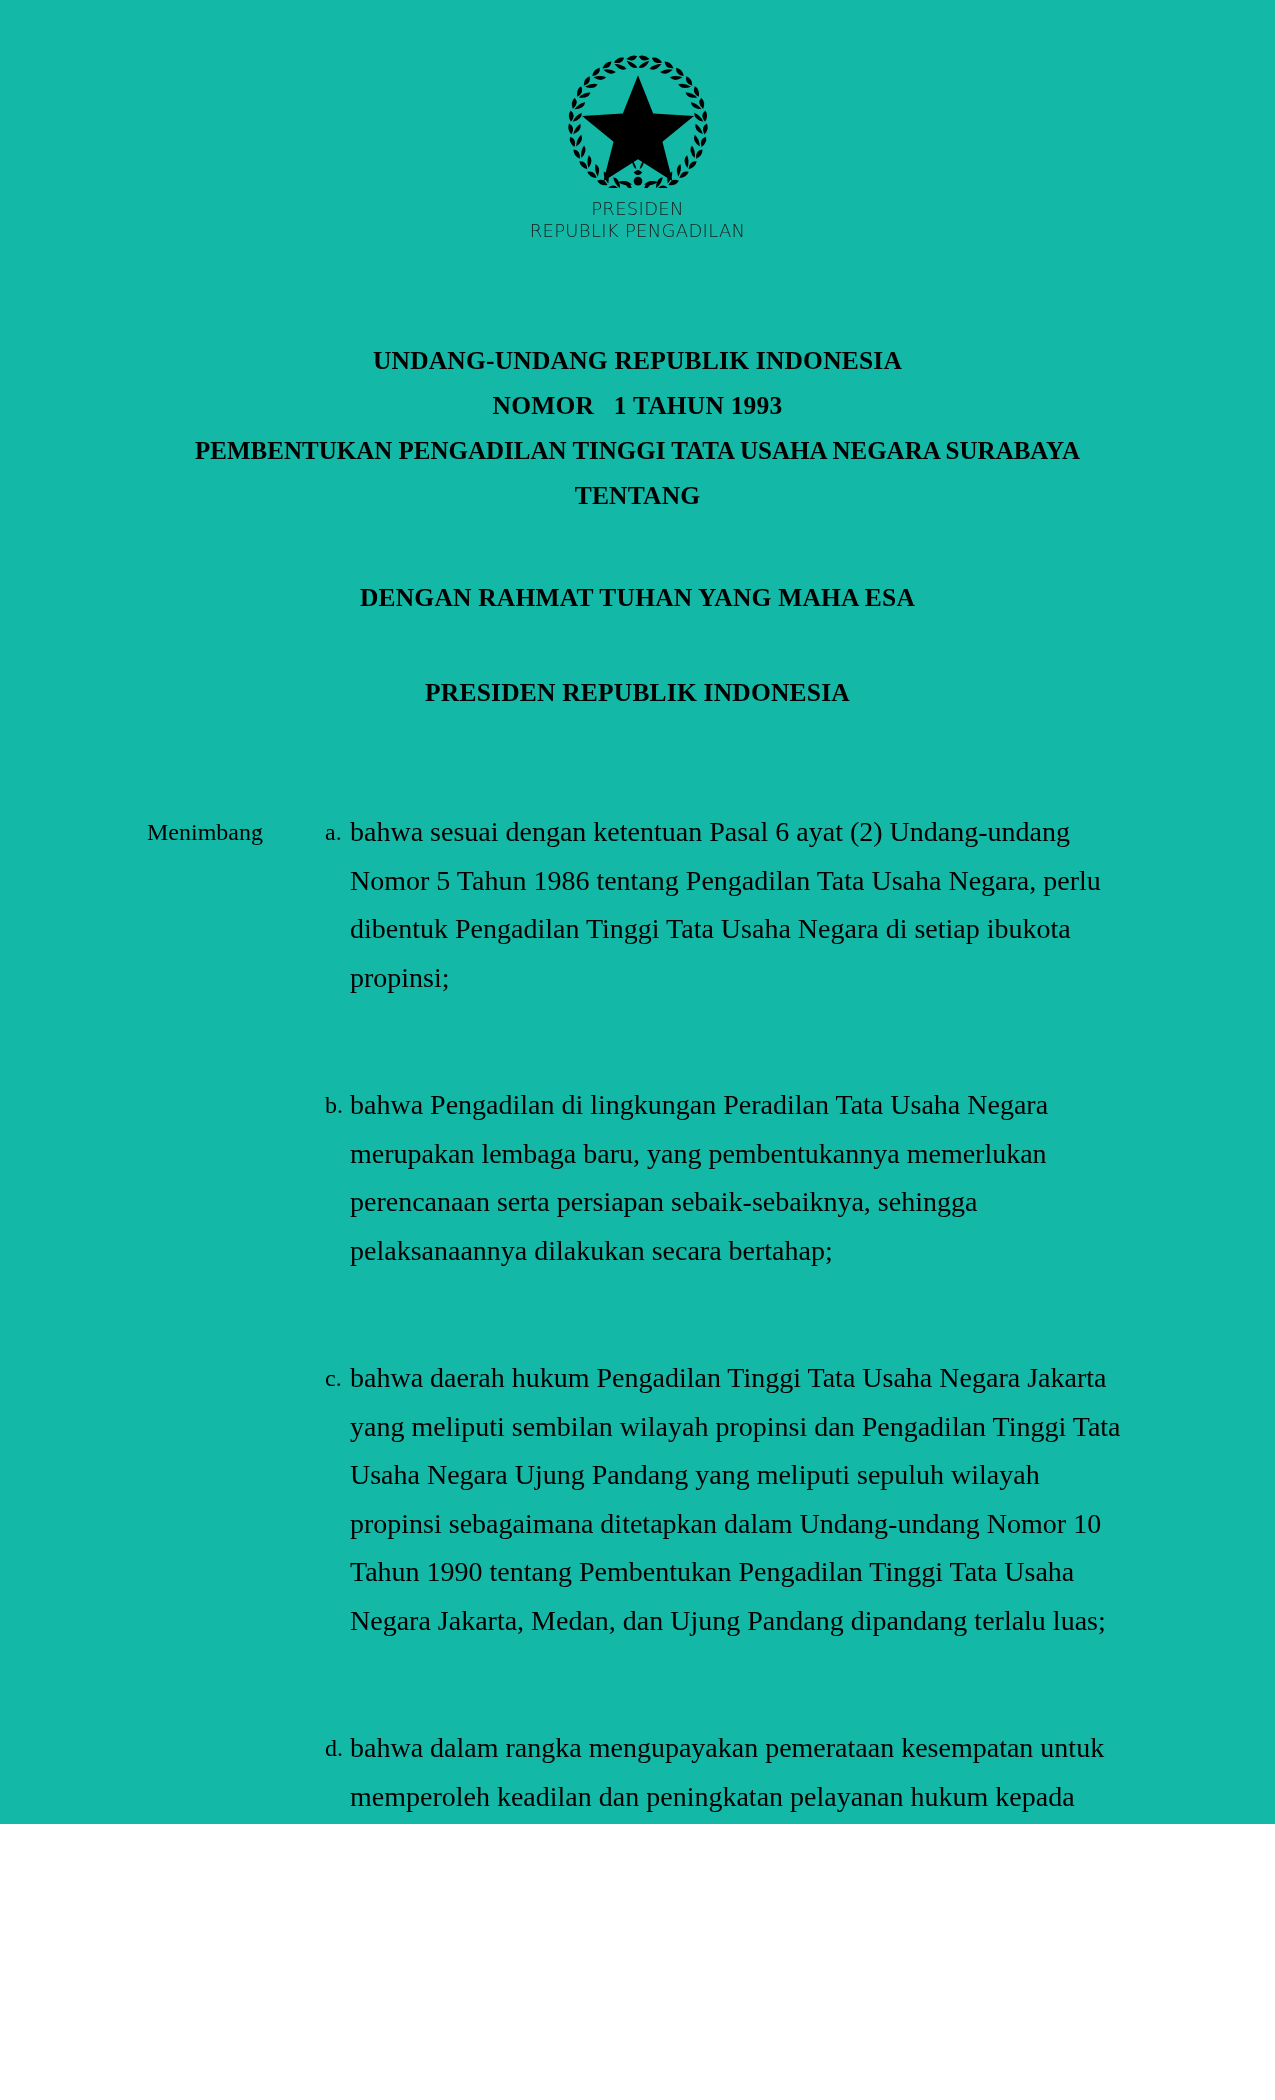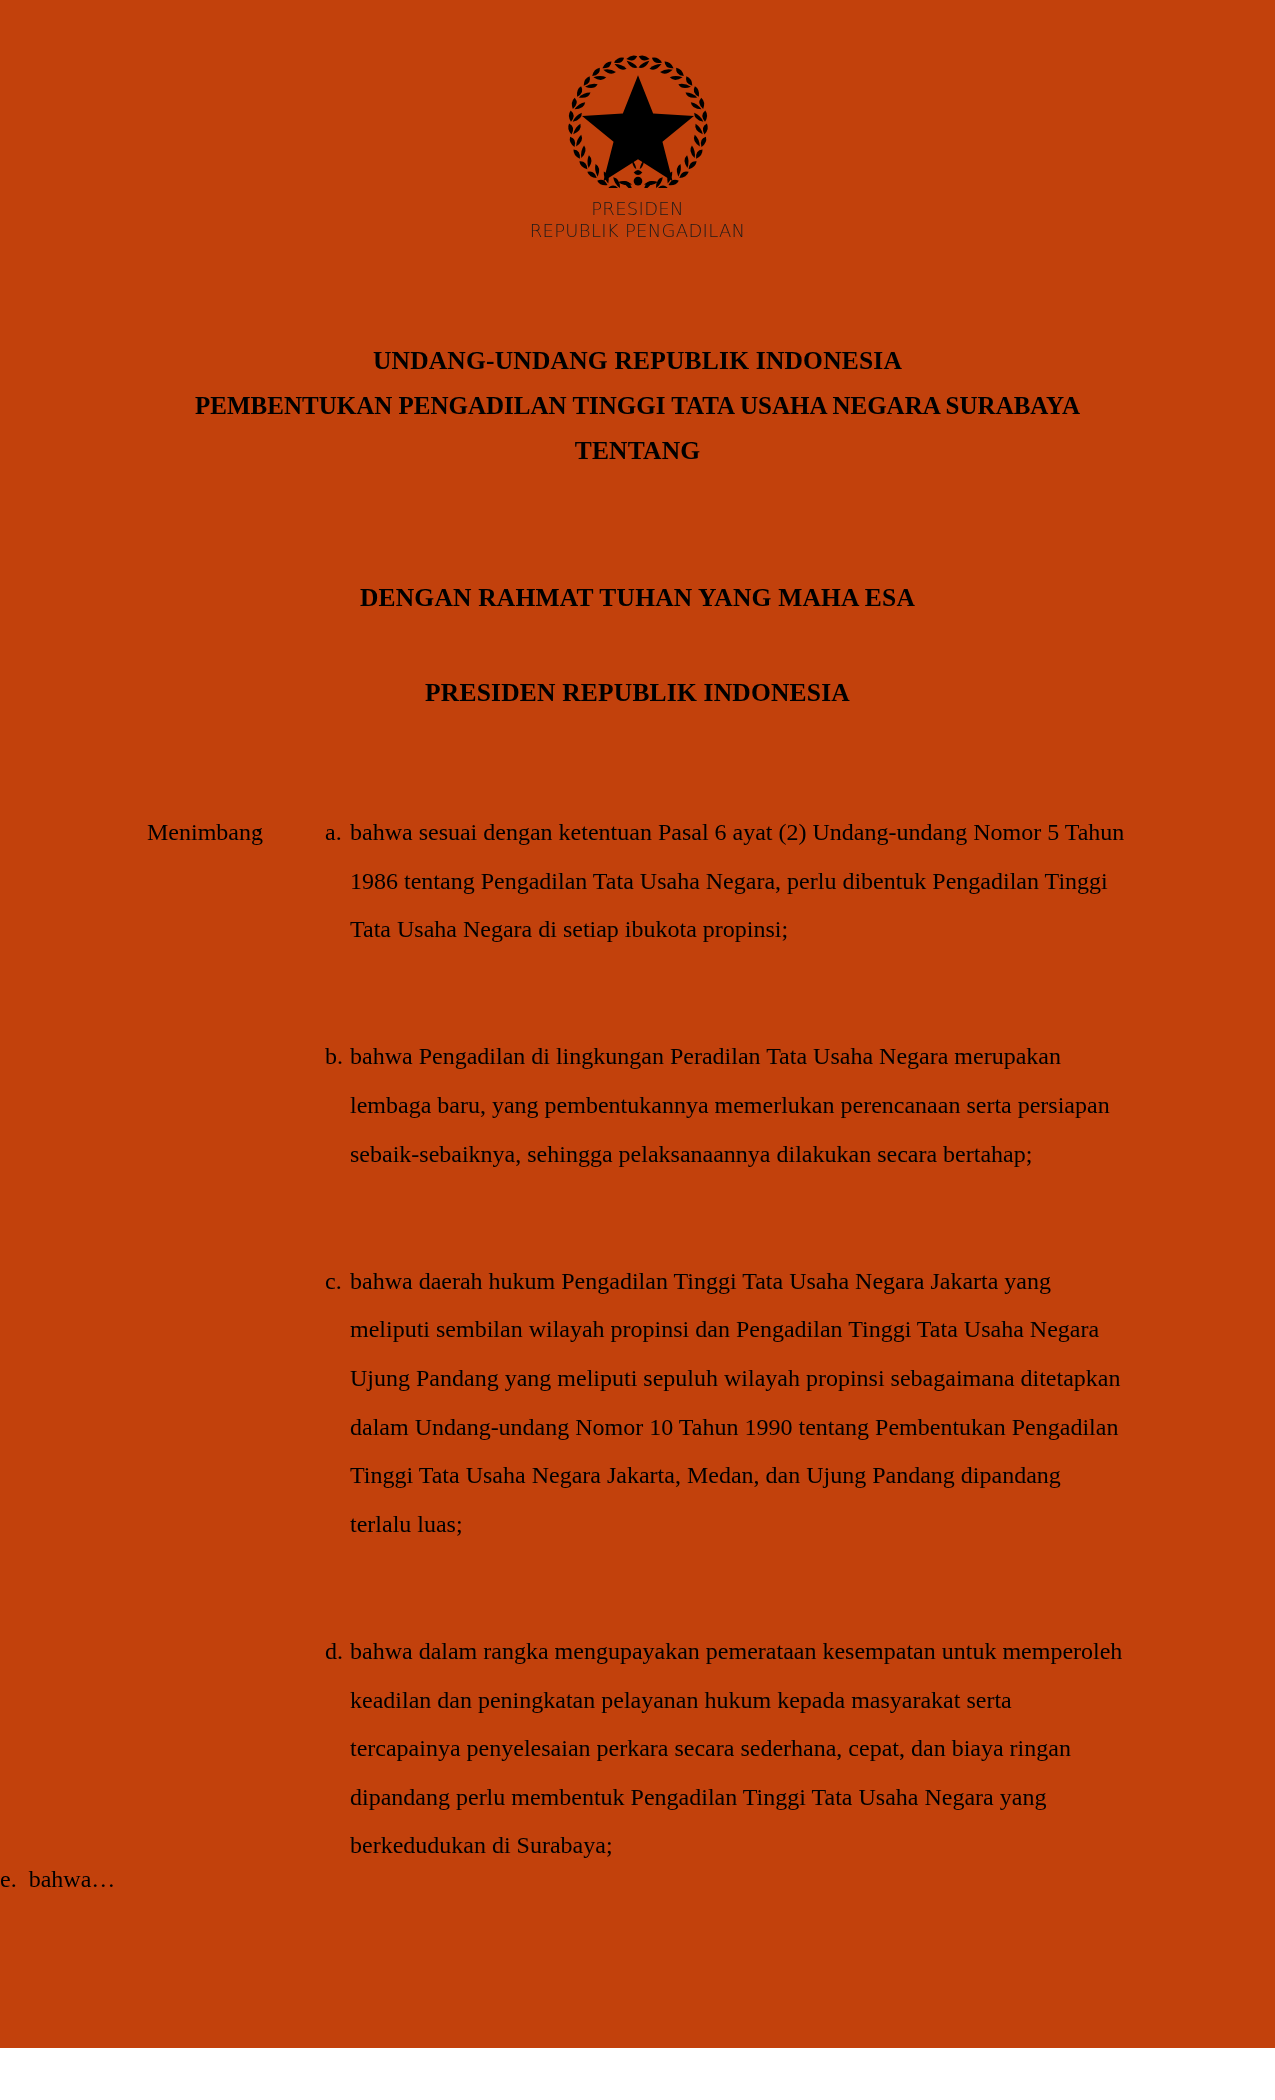--- a/index.html
+++ b/index.html
@@ -7,22 +7,22 @@
     padding: 0;
     background: #ffffff;
   }
   body {
     font-family: "Liberation Serif", "DejaVu Serif", serif;
     color: #000000;
   }
   #page {
     position: relative;
     width: 1275px;
-    height: 2048px;
-    background: #c2410c;
+    height: 1824px;
+    background: #14b8a6;
     overflow: hidden;
   }
 
   
   .emblem-block {
     position: absolute;
     top: 46px;
     left: 0;
     width: 1275px;
     text-align: center;
@@ -113,21 +113,21 @@
   }
   .item:last-child { margin-bottom: 0; }
   .item-marker {
     position: absolute;
     left: 325px;
     top: 0;
     font-size: 24px;
     line-height: 48.6px;
   }
   .item-text {
-    font-size: 24px;
+    font-size: 28px;
     line-height: 48.6px;
     text-align: justify;
     text-justify: inter-word;
     hyphens: none;
   }
   
   .item-text::after {
     content: "";
     display: inline-block;
     width: 100%;
@@ -306,20 +306,21 @@
       </g>
     </svg>
     <div class="emblem-caption">
       <div>PRESIDEN</div>
       <div>REPUBLIK PENGADILAN</div>
     </div>
   </div>
 
   <div class="title-block">
     <div class="title-line">UNDANG-UNDANG REPUBLIK INDONESIA</div>
+    <div class="title-line">NOMOR   1 TAHUN 1993</div>
     <div class="title-line wide">PEMBENTUKAN PENGADILAN TINGGI TATA USAHA NEGARA SURABAYA</div>
     <div class="title-line">TENTANG</div>
   </div>
 
   <div class="subheading" id="sub-presiden">PRESIDEN REPUBLIK INDONESIA</div>
   <div class="subheading" id="sub-rahmat">DENGAN RAHMAT TUHAN YANG MAHA ESA</div>
 
   <div class="considering">
     <div class="label-menimbang">Menimbang</div>
     <div class="label-colon">:</div>

